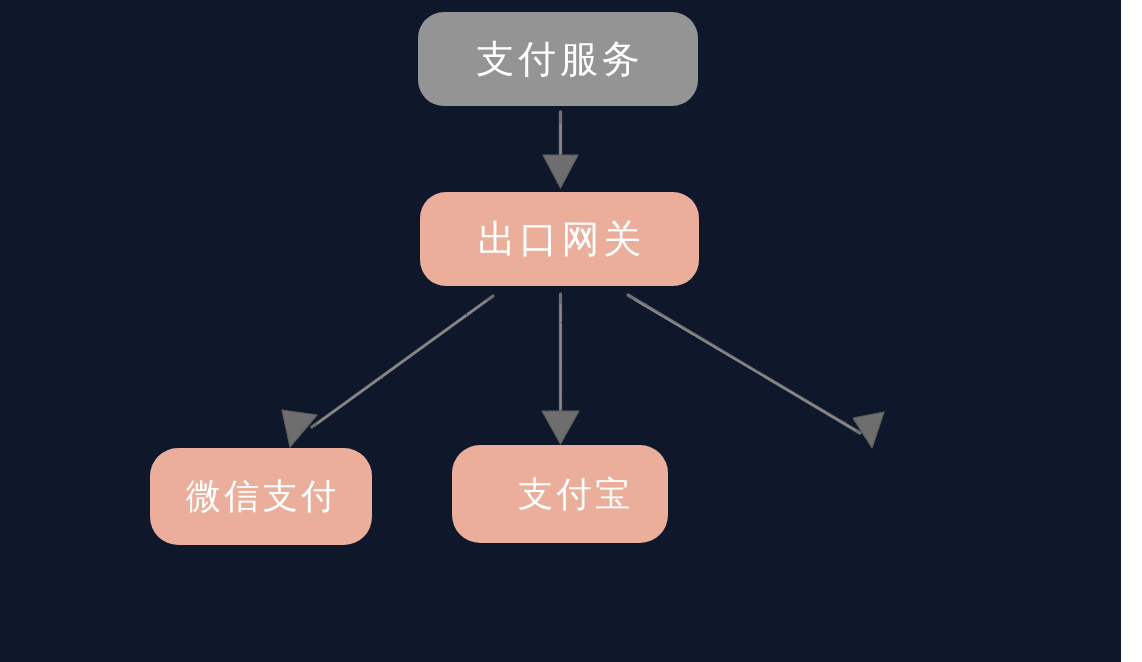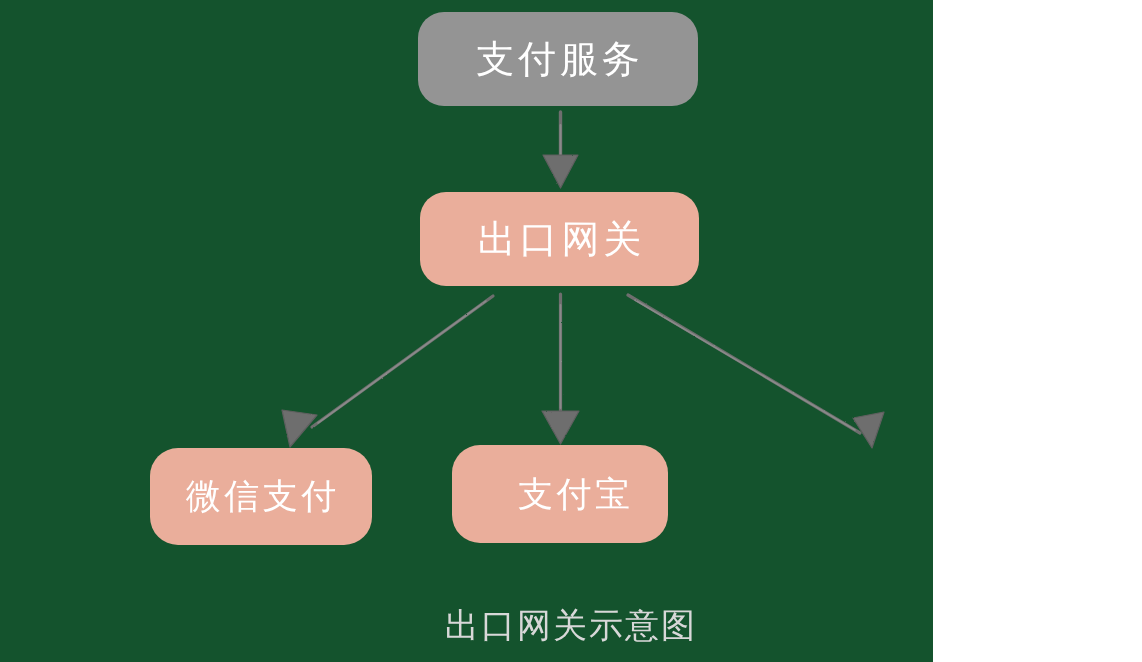--- a/index.html
+++ b/index.html
@@ -5,23 +5,23 @@
   html, body {
     margin: 0;
     padding: 0;
     background: #ffffff;
   }
   body {
     font-family: "Liberation Sans", sans-serif;
   }
   #diagram-canvas {
     position: relative;
-    width: 933px;
+    width: 1121px;
     height: 662px;
-    background: #14532d;
+    background: #0f172a;
     overflow: hidden;
   }
   #arrow-layer {
     position: absolute;
     left: 0;
     top: 0;
     width: 1142px;
     height: 662px;
     pointer-events: none;
   }
@@ -154,15 +154,14 @@
 
   <div class="node" id="node-wechat-pay">
     <span class="node-label">微信支付</span>
   </div>
 
   <div class="node" id="node-alipay">
     <span class="node-label">支付宝</span>
   </div>
 
 
-  <div id="diagram-caption">出口网关示意图</div>
 
 </div>
 
 </body></html>

